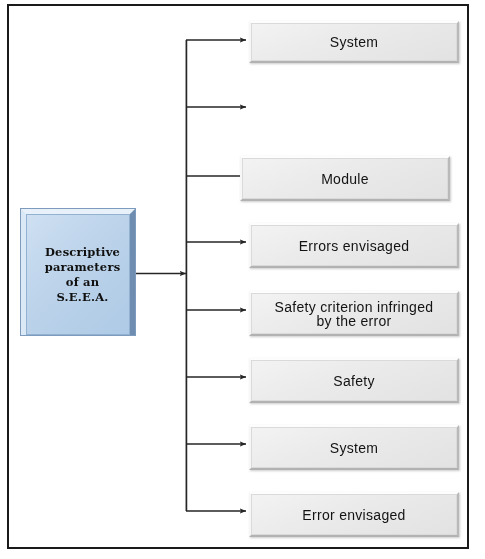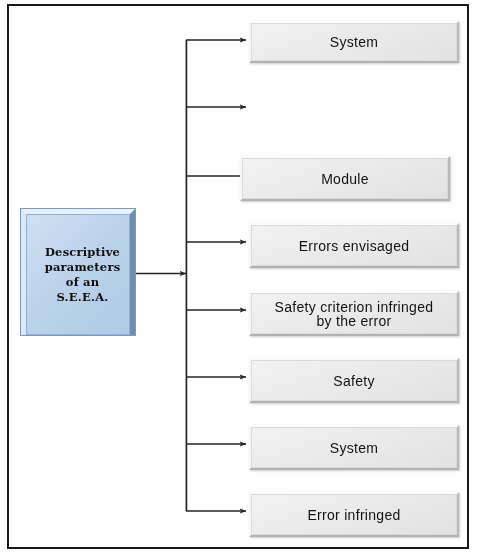--- a/index.html
+++ b/index.html
@@ -147,17 +147,17 @@
 
     <div class="leaf-node" style="left:240px; top:352px; height:45px;">
       <span class="label">Safety</span>
     </div>
 
     <div class="leaf-node" style="left:240px; top:419px; height:45px;">
       <span class="label">System</span>
     </div>
 
     <div class="leaf-node" style="left:240px; top:486px; height:45px;">
-      <span class="label">Error infringed</span>
+      <span class="label">Error envisaged</span>
     </div>
 
   </div>
 </div>
 
 </body></html>

